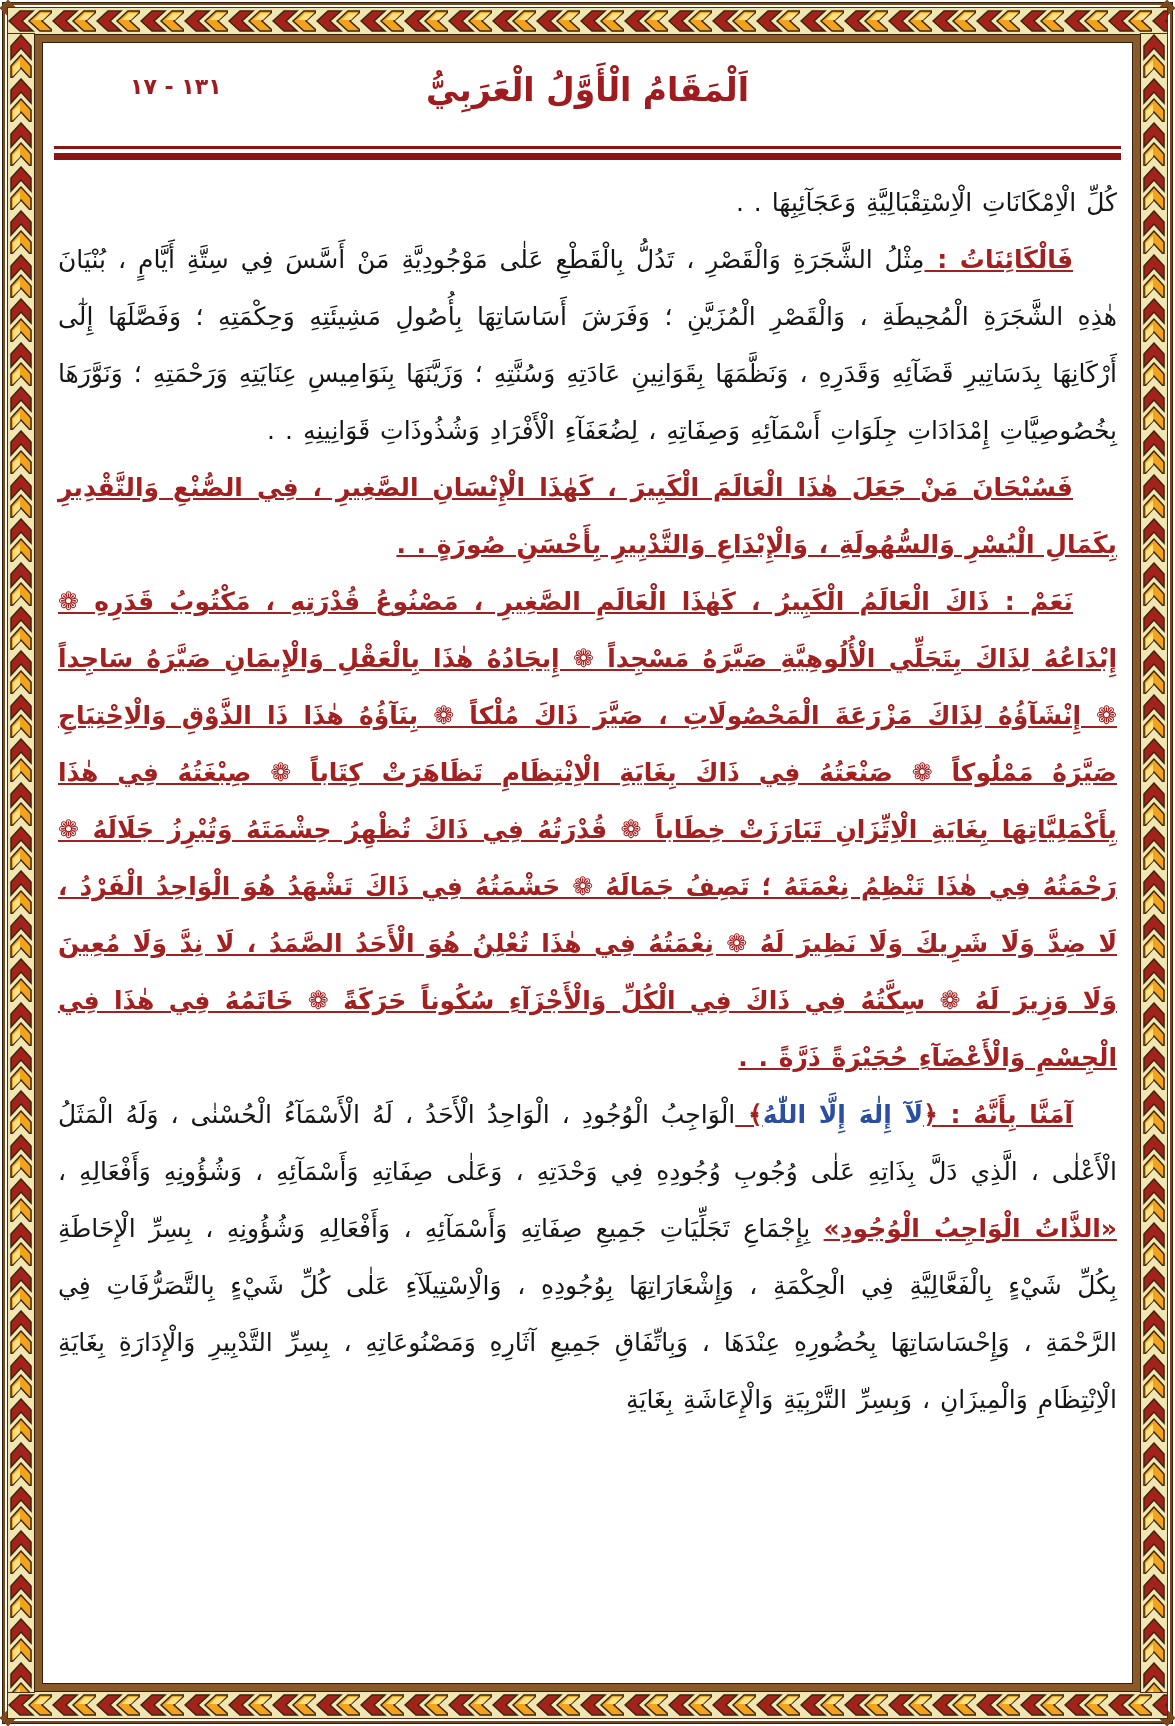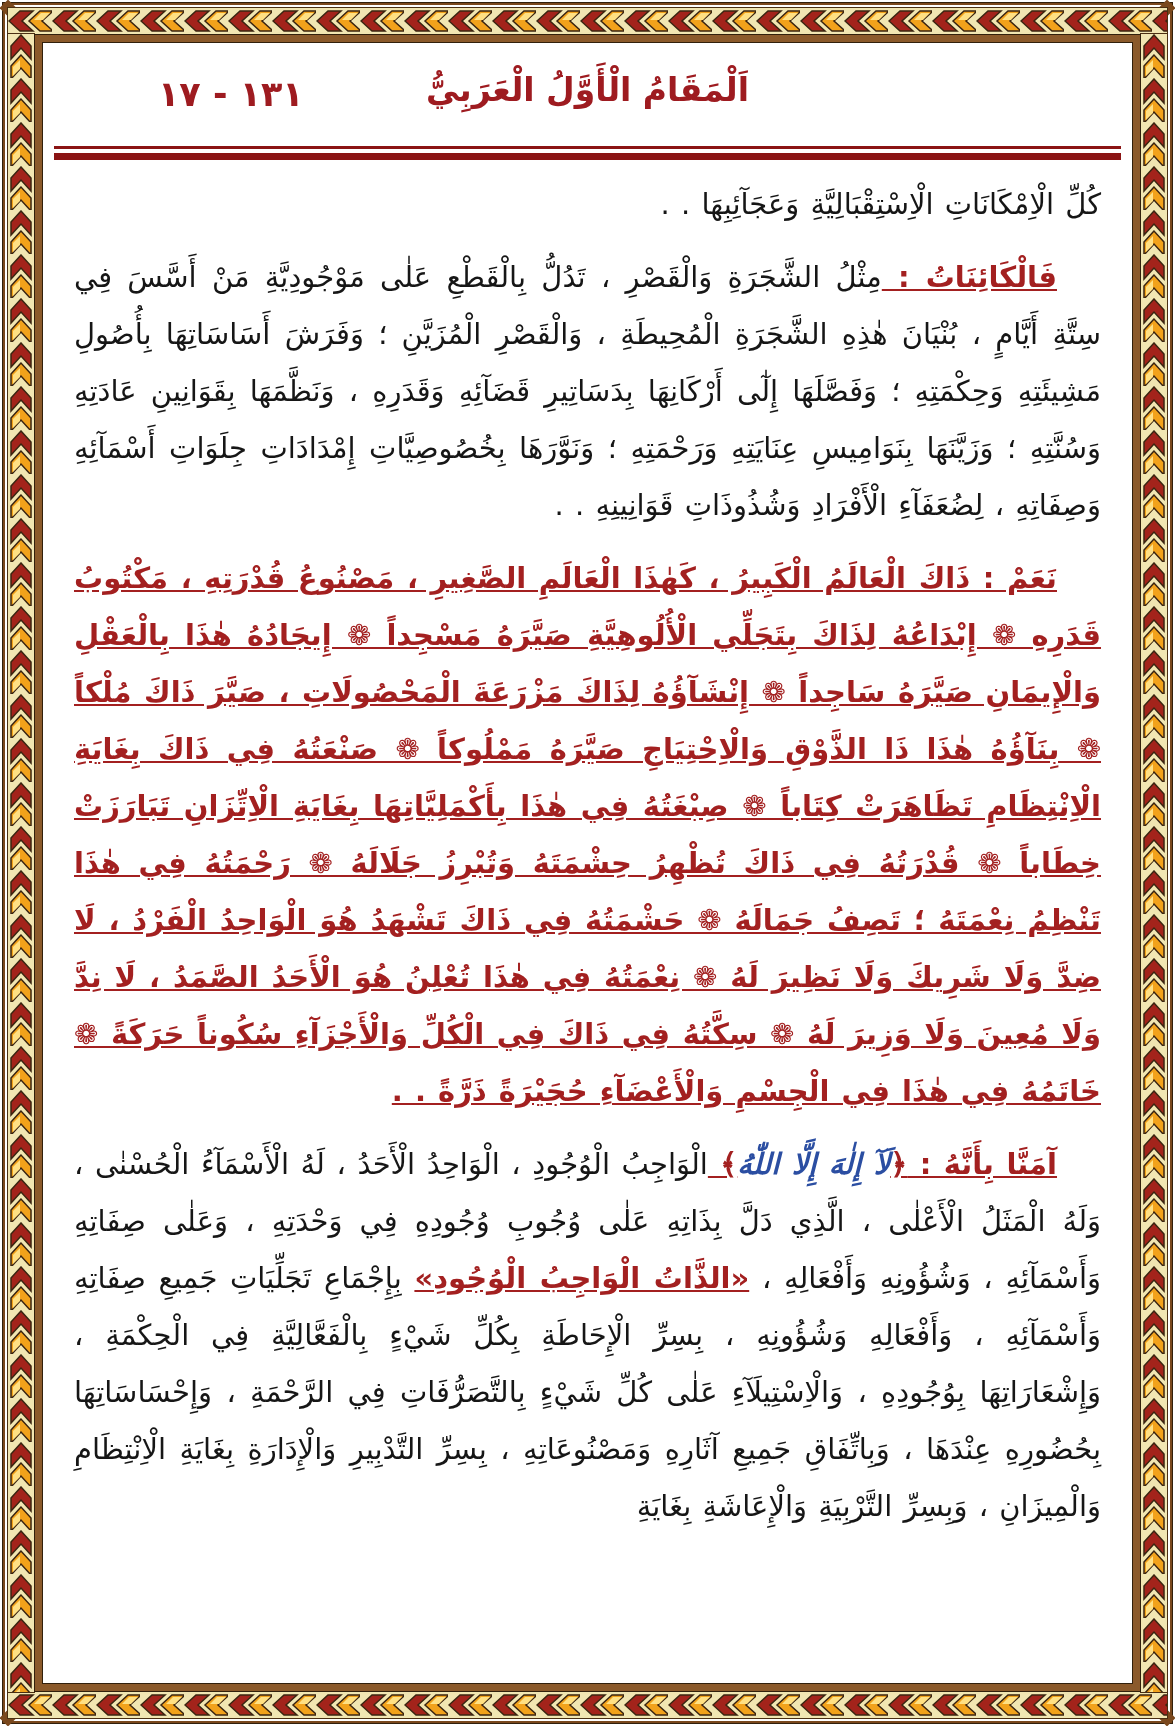--- a/index.html
+++ b/index.html
@@ -26,37 +26,37 @@
   
   .content{position:absolute;top:48px;bottom:46px;left:52px;right:52px;direction:rtl;overflow:hidden;}
   .header{position:relative;height:92px;}
   .page-title{
     position:absolute;left:0;right:0;top:22px;text-align:center;margin:0;
     font-size:33px;font-weight:bold;color:var(--title-red,#9e1b20);
     letter-spacing:1px;
   }
   .page-num{
     position:absolute;left:78px;top:26px;direction:ltr;
-    font-size:35px;font-weight:bold;color:var(--title-red,#9e1b20);margin-left:28px;
+    font-size:22px;font-weight:bold;color:var(--title-red,#9e1b20);
   }
   .double-rule{margin:6px 2px 0 2px;}
   .rule-thin{height:3px;background:var(--rule-red,#8b1414);}
   .rule-gap{height:4px;background:#ffffff;}
   .rule-thick{height:7px;background:var(--rule-red,#8b1414);}
 
   .body-text{margin-top:14px;padding:0 6px;}
   .para{
-    margin:16px;font-size:29px;line-height:57px;
+    margin:0;font-size:25px;line-height:57px;
     text-align:justify;color:var(--text-black,#161616);
     word-spacing:2px;
   }
   .para.indent{text-indent:44px;}
   .seg-black{color:var(--text-black,#161616);}
   .seg-red{color:var(--text-red,#a32020);font-weight:bold;text-decoration:underline;}
-  .seg-blue{color:var(--text-blue,#2b4ea2);font-weight:bold;font-style:italic;}
+  .seg-blue{color:var(--text-blue,#2b4ea2);font-weight:bold;}
 </style>
 </head>
 <body>
 
 <div class="page">
 
   <svg width="0" height="0" style="position:absolute" aria-hidden="true">
     <defs>
       <pattern id="chainH" width="44" height="26" patternUnits="userSpaceOnUse">
         <rect width="44" height="26" fill="#f1e6b2"></rect>
@@ -107,18 +107,19 @@
       <h1 class="page-title">اَلْمَقَامُ الْأَوَّلُ الْعَرَبِيُّ</h1>
     </div>
     <div class="double-rule">
       <div class="rule-thin"></div>
       <div class="rule-gap"></div>
       <div class="rule-thick"></div>
     </div>
     <div class="body-text" id="paragraphs">
         <p class="para"><span class="seg seg-black">كُلِّ الْاِمْكَانَاتِ الْاِسْتِقْبَالِيَّةِ وَعَجَآئِبِهَا . .</span></p>
         <p class="para indent"><span class="seg seg-red">فَالْكَائِنَاتُ : </span><span class="seg seg-black">مِثْلُ الشَّجَرَةِ وَالْقَصْرِ ، تَدُلُّ بِالْقَطْعِ عَلٰى مَوْجُودِيَّةِ مَنْ أَسَّسَ فِي سِتَّةِ أَيَّامٍ ، بُنْيَانَ هٰذِهِ الشَّجَرَةِ الْمُحِيطَةِ ، وَالْقَصْرِ الْمُزَيَّنِ ؛ وَفَرَشَ أَسَاسَاتِهَا بِأُصُولِ مَشِيئَتِهِ وَحِكْمَتِهِ ؛ وَفَصَّلَهَا إِلٰٓى أَرْكَانِهَا بِدَسَاتِيرِ قَضَآئِهِ وَقَدَرِهِ ، وَنَظَّمَهَا بِقَوَانِينِ عَادَتِهِ وَسُنَّتِهِ ؛ وَزَيَّنَهَا بِنَوَامِيسِ عِنَايَتِهِ وَرَحْمَتِهِ ؛ وَنَوَّرَهَا بِخُصُوصِيَّاتِ إِمْدَادَاتِ جِلَوَاتِ أَسْمَآئِهِ وَصِفَاتِهِ ، لِضُعَفَآءِ الْأَفْرَادِ وَشُذُوذَاتِ قَوَانِينِهِ . .</span></p>
+        <p class="para indent"><span class="seg seg-red">فَسُبْحَانَ مَنْ جَعَلَ هٰذَا الْعَالَمَ الْكَبِيرَ ، كَهٰذَا الْإِنْسَانِ الصَّغِيرِ ، فِي الصُّنْعِ وَالتَّقْدِيرِ بِكَمَالِ الْيُسْرِ وَالسُّهُولَةِ ، وَالْإِبْدَاعِ وَالتَّدْبِيرِ بِأَحْسَنِ صُورَةٍ . .</span></p>
         <p class="para indent"><span class="seg seg-red">نَعَمْ : ذَاكَ الْعَالَمُ الْكَبِيرُ ، كَهٰذَا الْعَالَمِ الصَّغِيرِ ، مَصْنُوعُ قُدْرَتِهِ ، مَكْتُوبُ قَدَرِهِ ❁ إِبْدَاعُهُ لِذَاكَ بِتَجَلِّي الْأُلُوهِيَّةِ صَيَّرَهُ مَسْجِداً ❁ إِيجَادُهُ هٰذَا بِالْعَقْلِ وَالْإِيمَانِ صَيَّرَهُ سَاجِداً ❁ إِنْشَآؤُهُ لِذَاكَ مَزْرَعَةَ الْمَحْصُولَاتِ ، صَيَّرَ ذَاكَ مُلْكاً ❁ بِنَآؤُهُ هٰذَا ذَا الذَّوْقِ وَالْاِحْتِيَاجِ صَيَّرَهُ مَمْلُوكاً ❁ صَنْعَتُهُ فِي ذَاكَ بِغَايَةِ الْاِنْتِظَامِ تَظَاهَرَتْ كِتَاباً ❁ صِبْغَتُهُ فِي هٰذَا بِأَكْمَلِيَّاتِهَا بِغَايَةِ الْاِتِّزَانِ تَبَارَزَتْ خِطَاباً ❁ قُدْرَتُهُ فِي ذَاكَ تُظْهِرُ حِشْمَتَهُ وَتُبْرِزُ جَلَالَهُ ❁ رَحْمَتُهُ فِي هٰذَا تَنْظِمُ نِعْمَتَهُ ؛ تَصِفُ جَمَالَهُ ❁ حَشْمَتُهُ فِي ذَاكَ تَشْهَدُ هُوَ الْوَاحِدُ الْفَرْدُ ، لَا ضِدَّ وَلَا شَرِيكَ وَلَا نَظِيرَ لَهُ ❁ نِعْمَتُهُ فِي هٰذَا تُعْلِنُ هُوَ الْأَحَدُ الصَّمَدُ ، لَا نِدَّ وَلَا مُعِينَ وَلَا وَزِيرَ لَهُ ❁ سِكَّتُهُ فِي ذَاكَ فِي الْكُلِّ وَالْأَجْزَآءِ سُكُوناً حَرَكَةً ❁ خَاتَمُهُ فِي هٰذَا فِي الْجِسْمِ وَالْأَعْضَآءِ حُجَيْرَةً ذَرَّةً . .</span></p>
         <p class="para indent"><span class="seg seg-red">آمَنَّا بِأَنَّهُ : </span><span class="seg seg-red">﴿</span><span class="seg seg-blue">لَآ إِلٰهَ إِلَّا اللّٰهُ</span><span class="seg seg-red">﴾ </span><span class="seg seg-black">الْوَاجِبُ الْوُجُودِ ، الْوَاحِدُ الْأَحَدُ ، لَهُ الْأَسْمَآءُ الْحُسْنٰى ، وَلَهُ الْمَثَلُ الْأَعْلٰى ، الَّذِي دَلَّ بِذَاتِهِ عَلٰى وُجُوبِ وُجُودِهِ فِي وَحْدَتِهِ ، وَعَلٰى صِفَاتِهِ وَأَسْمَآئِهِ ، وَشُؤُونِهِ وَأَفْعَالِهِ ، </span><span class="seg seg-red">«الذَّاتُ الْوَاجِبُ الْوُجُودِ»</span><span class="seg seg-black"> بِإِجْمَاعِ تَجَلِّيَاتِ جَمِيعِ صِفَاتِهِ وَأَسْمَآئِهِ ، وَأَفْعَالِهِ وَشُؤُونِهِ ، بِسِرِّ الْإِحَاطَةِ بِكُلِّ شَيْءٍ بِالْفَعَّالِيَّةِ فِي الْحِكْمَةِ ، وَإِشْعَارَاتِهَا بِوُجُودِهِ ، وَالْاِسْتِيلَآءِ عَلٰى كُلِّ شَيْءٍ بِالتَّصَرُّفَاتِ فِي الرَّحْمَةِ ، وَإِحْسَاسَاتِهَا بِحُضُورِهِ عِنْدَهَا ، وَبِاتِّفَاقِ جَمِيعِ آثَارِهِ وَمَصْنُوعَاتِهِ ، بِسِرِّ التَّدْبِيرِ وَالْإِدَارَةِ بِغَايَةِ الْاِنْتِظَامِ وَالْمِيزَانِ ، وَبِسِرِّ التَّرْبِيَةِ وَالْإِعَاشَةِ بِغَايَةِ</span></p>
       </div>
   </div>
 
 </div>
 
 </body></html>

